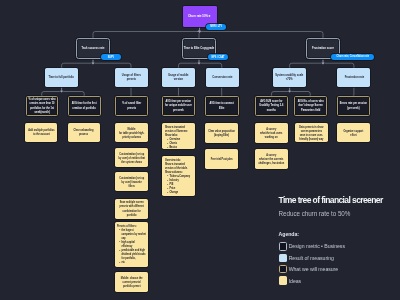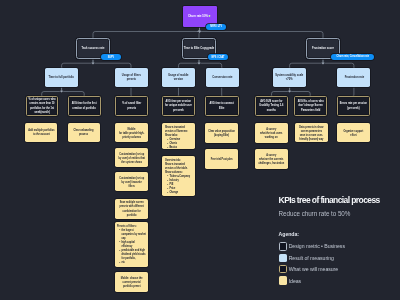--- a/index.html
+++ b/index.html
@@ -358,21 +358,21 @@
       </div>
       <div class="node n-idea" style="left: 337.2px; top: 123.3px; width: 33.2px; height: 19.1px;">
         <span class="tx">
           <span class="card-line">Organize support</span>
           <span class="card-line">effort</span>
         </span>
       </div>
     </div>
 
   <div id="legend">
-    <div class="ltitle">KPIs tree of financial process</div>
+    <div class="ltitle">Time tree of financial screener</div>
     <div class="lsub">Reduce churn rate to 50%</div>
     <div class="agenda">Agenda:</div>
     <div class="lrow">
       <span class="sw design"></span>
       <span class="ltext">Design metric • Business</span>
     </div>
     <div class="lrow">
       <span class="sw result"></span>
       <span class="ltext">Result of measuring</span>
     </div>

